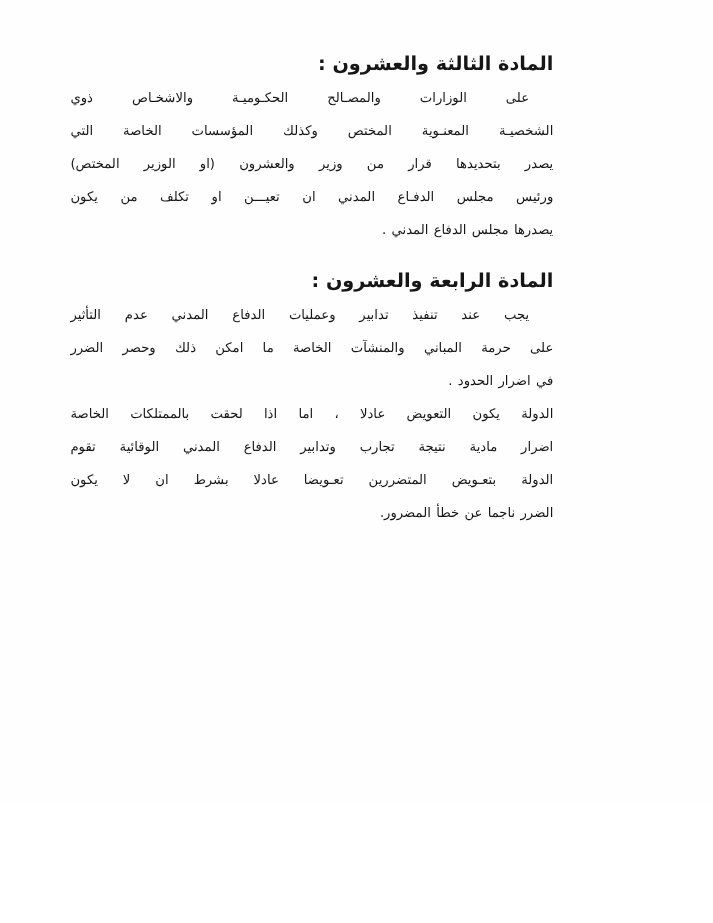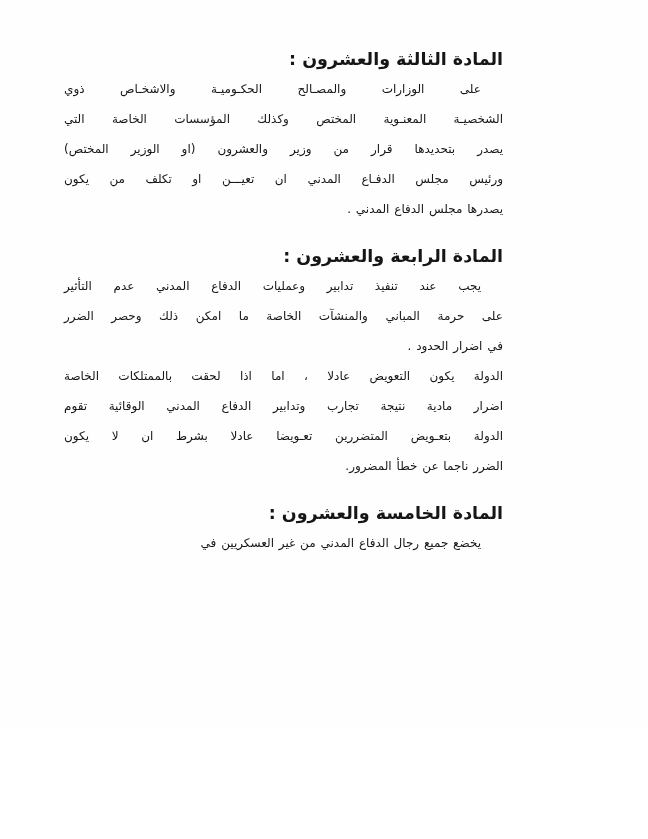--- a/index.html
+++ b/index.html
@@ -83,21 +83,15 @@
           <div class="line">على حرمة المباني والمنشآت الخاصة ما امكن ذلك وحصر الضرر</div>
           <div class="line last">في اضرار الحدود .</div>
         </div>
         <div class="para">
           <div class="line">الدولة يكون التعويض عادلا ، اما اذا لحقت بالممتلكات الخاصة</div>
           <div class="line">اضرار مادية نتيجة تجارب وتدابير الدفاع المدني الوقائية تقوم</div>
           <div class="line">الدولة بتعـويض المتضررين تعـويضا عادلا بشرط ان لا يكون</div>
           <div class="line last">الضرر ناجما عن خطأ المضرور.</div>
         </div>
       </section>
-      <section class="article">
-        <h2 class="article-heading">المادة الخامسة والعشرون :</h2>
-        <div class="para">
-          <div class="line first last">يخضع جميع رجال الدفاع المدني من غير العسكريين في</div>
-        </div>
-      </section>
     </main>
   <div class="page-number">١٨</div>
 </div>
 
 </body></html>

